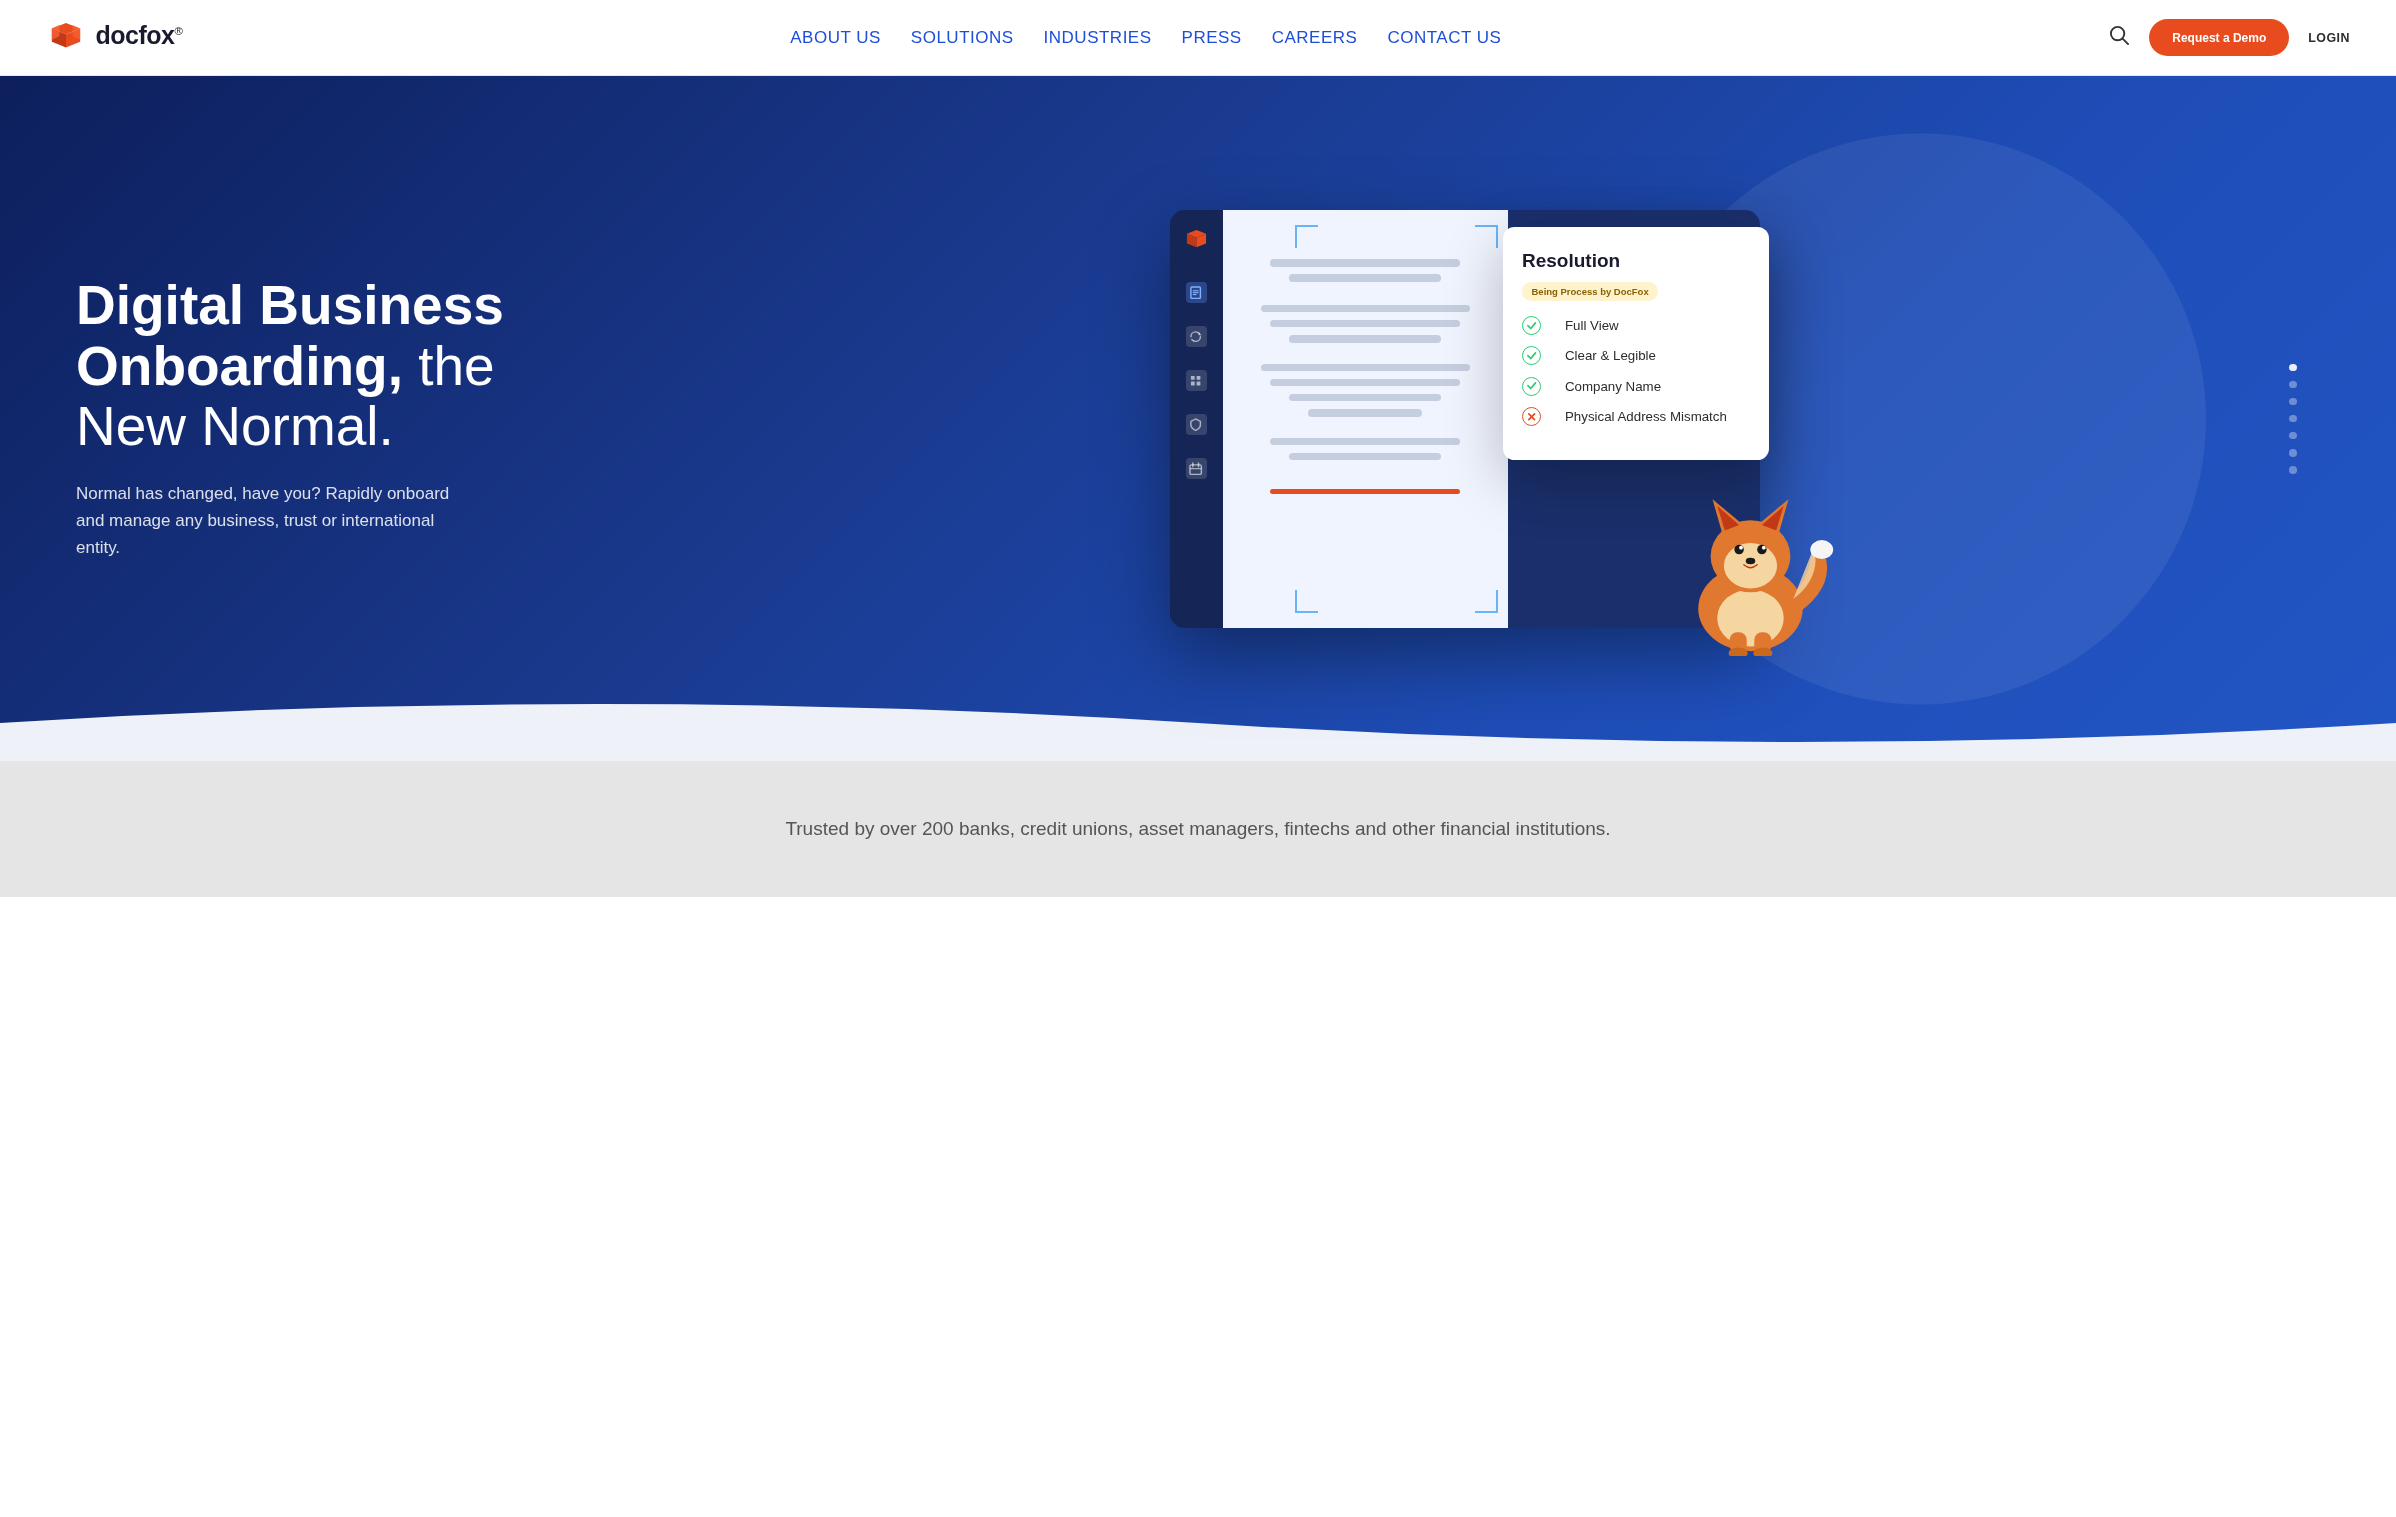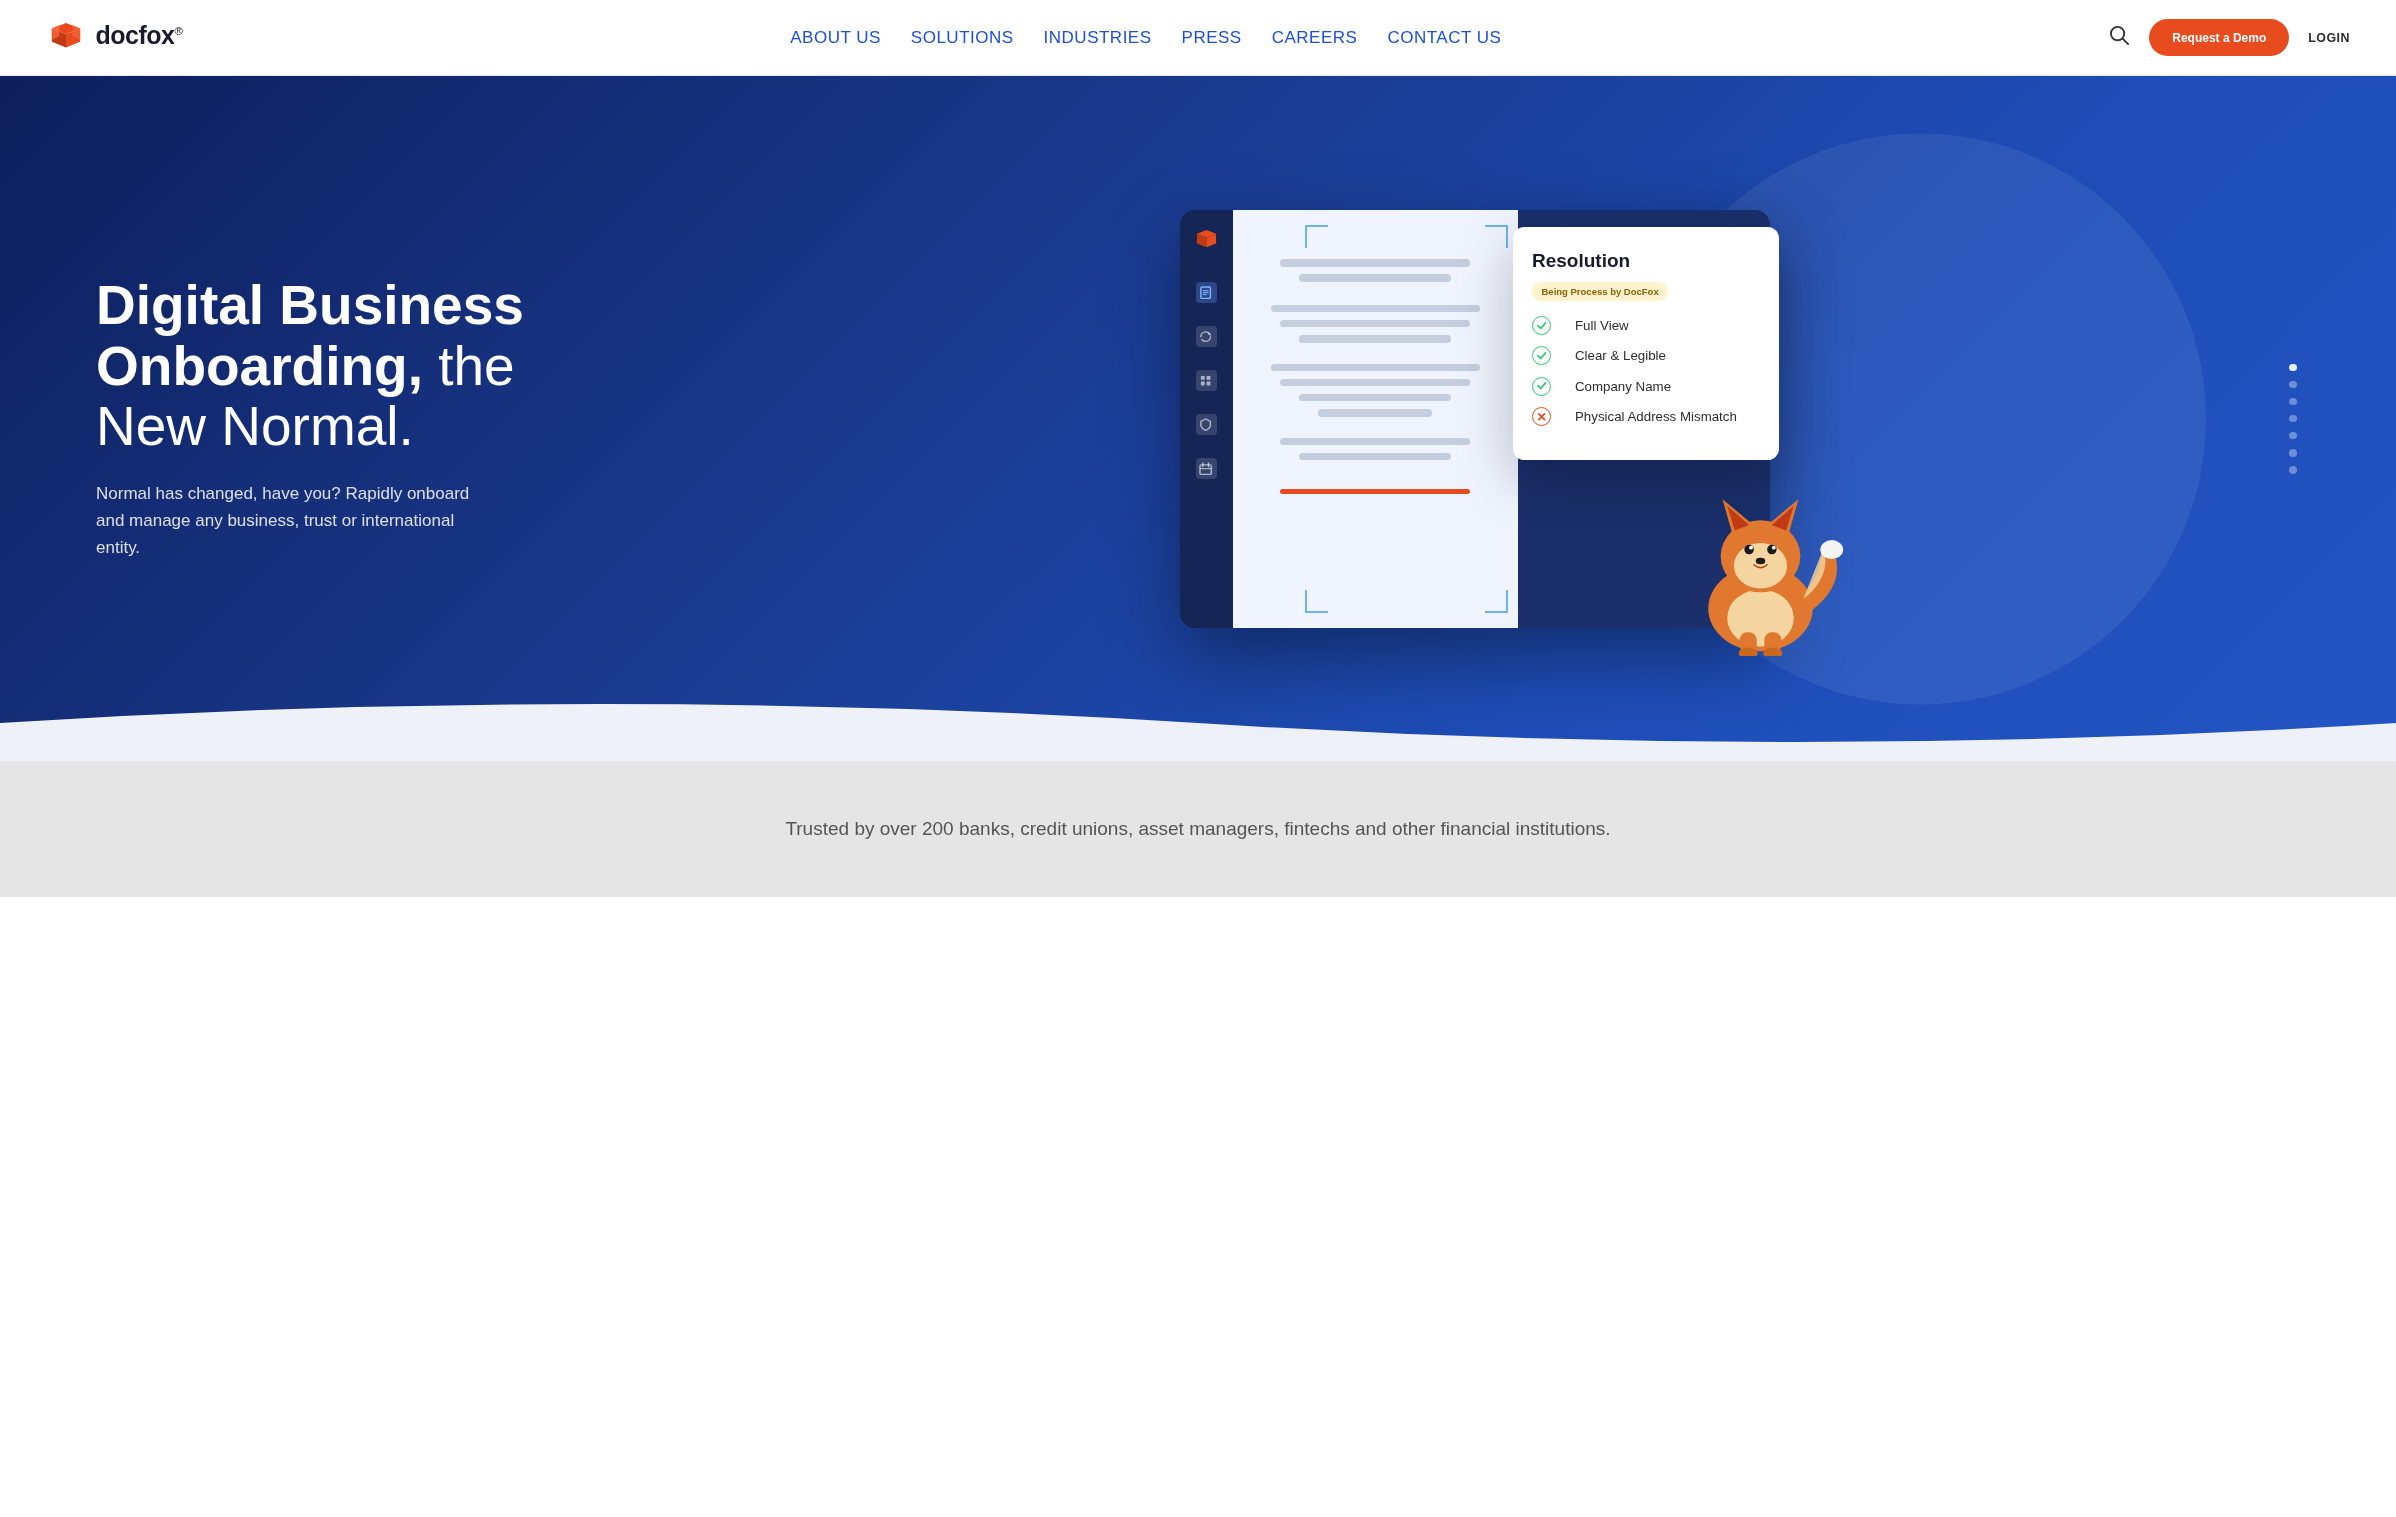--- a/index.html
+++ b/index.html
@@ -99,21 +99,20 @@
       transform: translateY(-50%);
       width: 571px;
       height: 571px;
       border-radius: 50%;
       background: rgba(255,255,255,0.07);
     }
     .hero-left {
       flex: 1;
       z-index: 2;
       max-width: 533px;
-      margin-left: 20px;
     }
     .hero-title {
       font-size: 55px;
       font-weight: 800;
       color: #fff;
       line-height: 1.1;
       margin-bottom: 23px;
     }
     .hero-title span.light {
       font-weight: 300;

